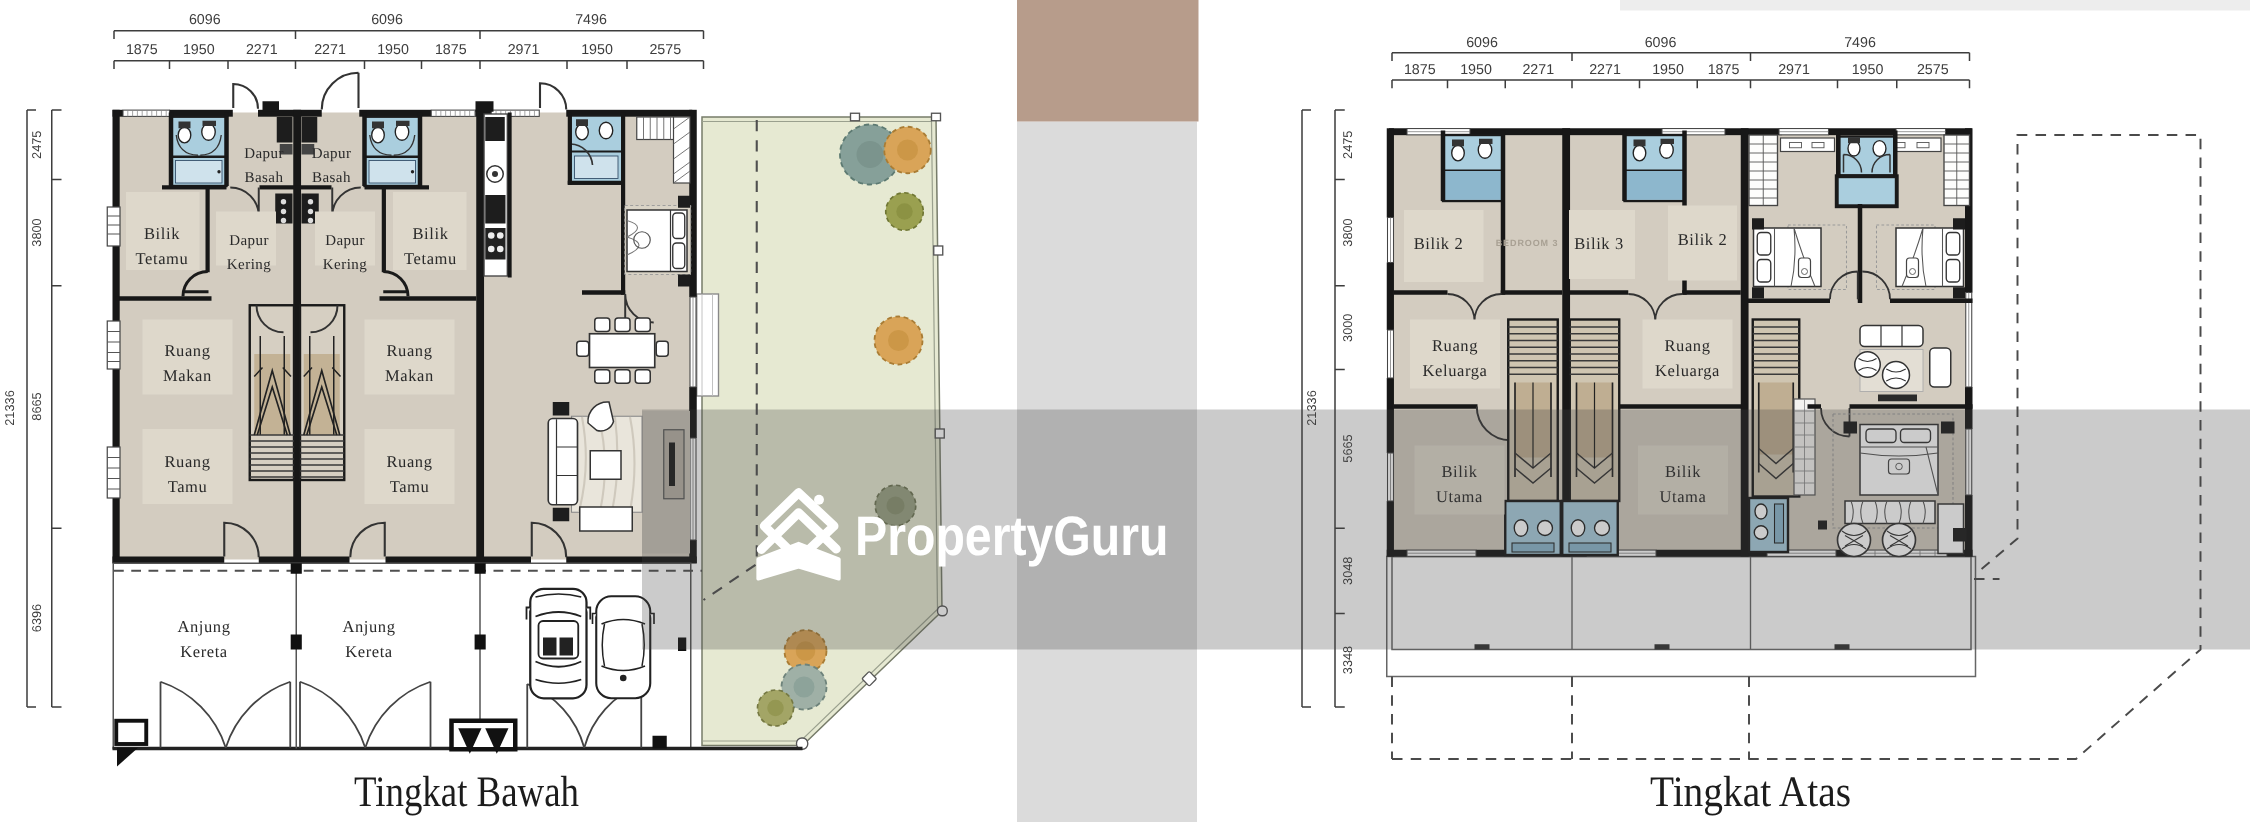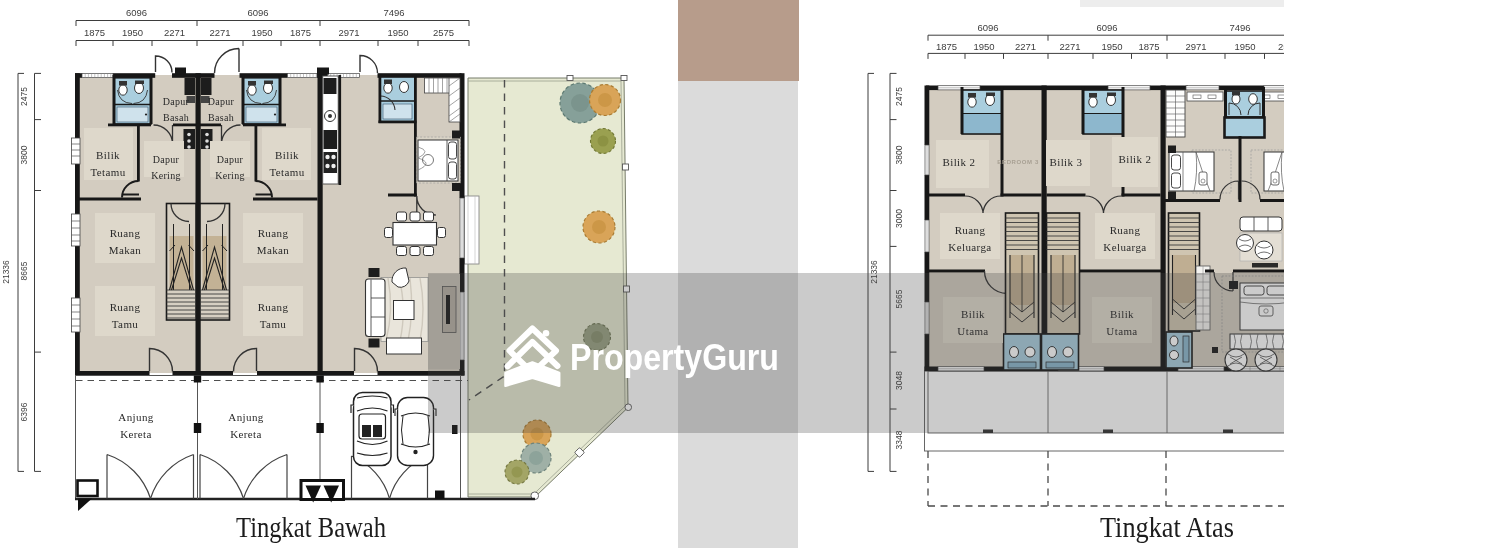--- a/index.html
+++ b/index.html
@@ -1,16 +1,16 @@
 <!DOCTYPE html>
 <html><head>
 <meta charset="utf-8">
 <style>
   html,body{margin:0;padding:0;background:#fff;}
-  .wrap{width:1284px;height:548px;position:relative;overflow:hidden;background:#fff;}
+  .wrap{width:1500px;height:548px;position:relative;overflow:hidden;background:#fff;}
   text{font-family:"Liberation Sans",sans-serif;}
   .dim{font-family:"Liberation Sans",sans-serif;font-size:9.5px;fill:#3d3d3d;}
   .dimv{font-family:"Liberation Sans",sans-serif;font-size:8.5px;fill:#3d3d3d;}
   .room{font-family:"Liberation Serif",serif;font-size:11px;fill:#2a2a2a;letter-spacing:.4px;}
   .rooms{font-family:"Liberation Serif",serif;font-size:10px;fill:#2a2a2a;letter-spacing:.3px;}
   .title{font-family:"Liberation Serif",serif;font-size:29px;fill:#1c1c1c;}
 </style>
 </head>
 <body>
 <div class="wrap">

